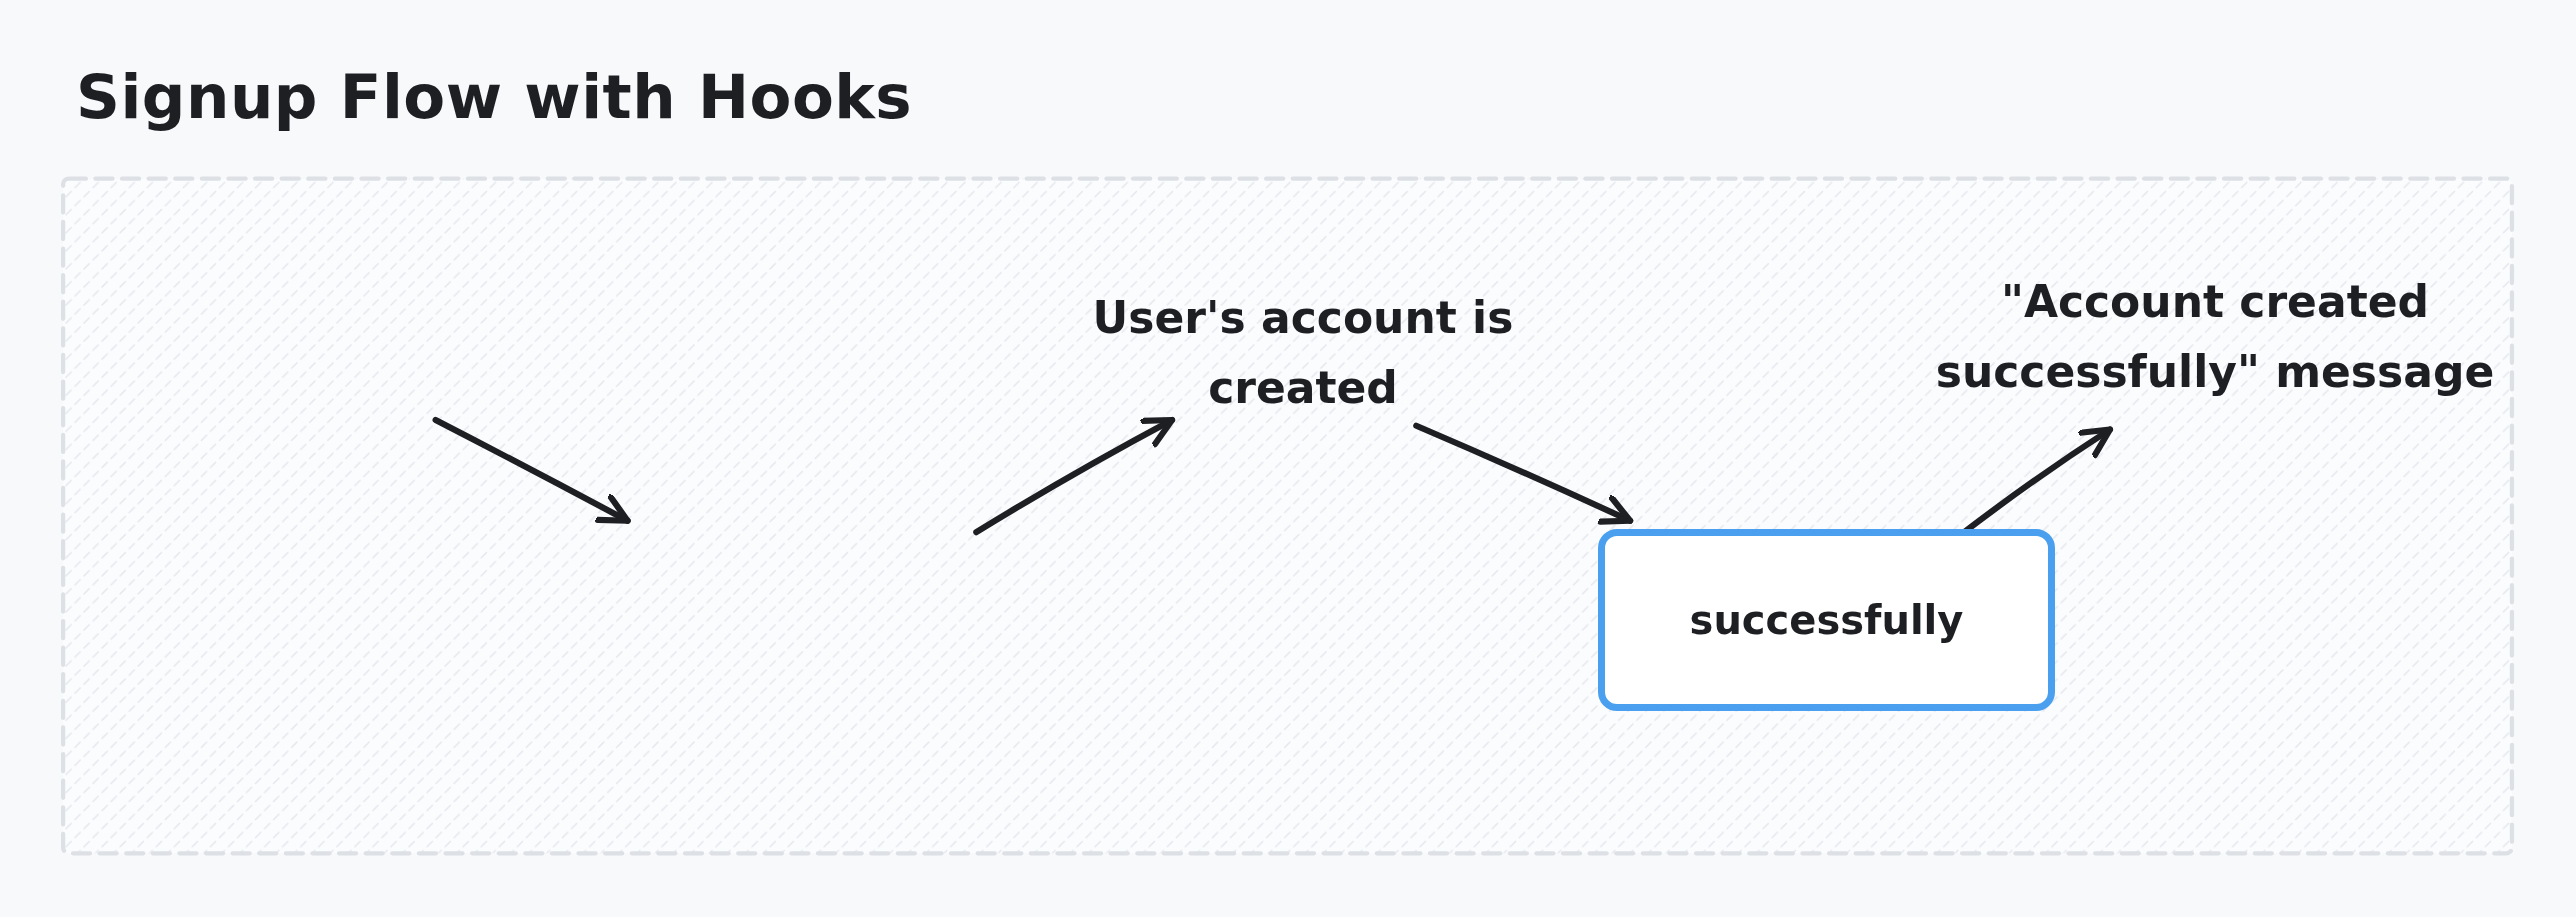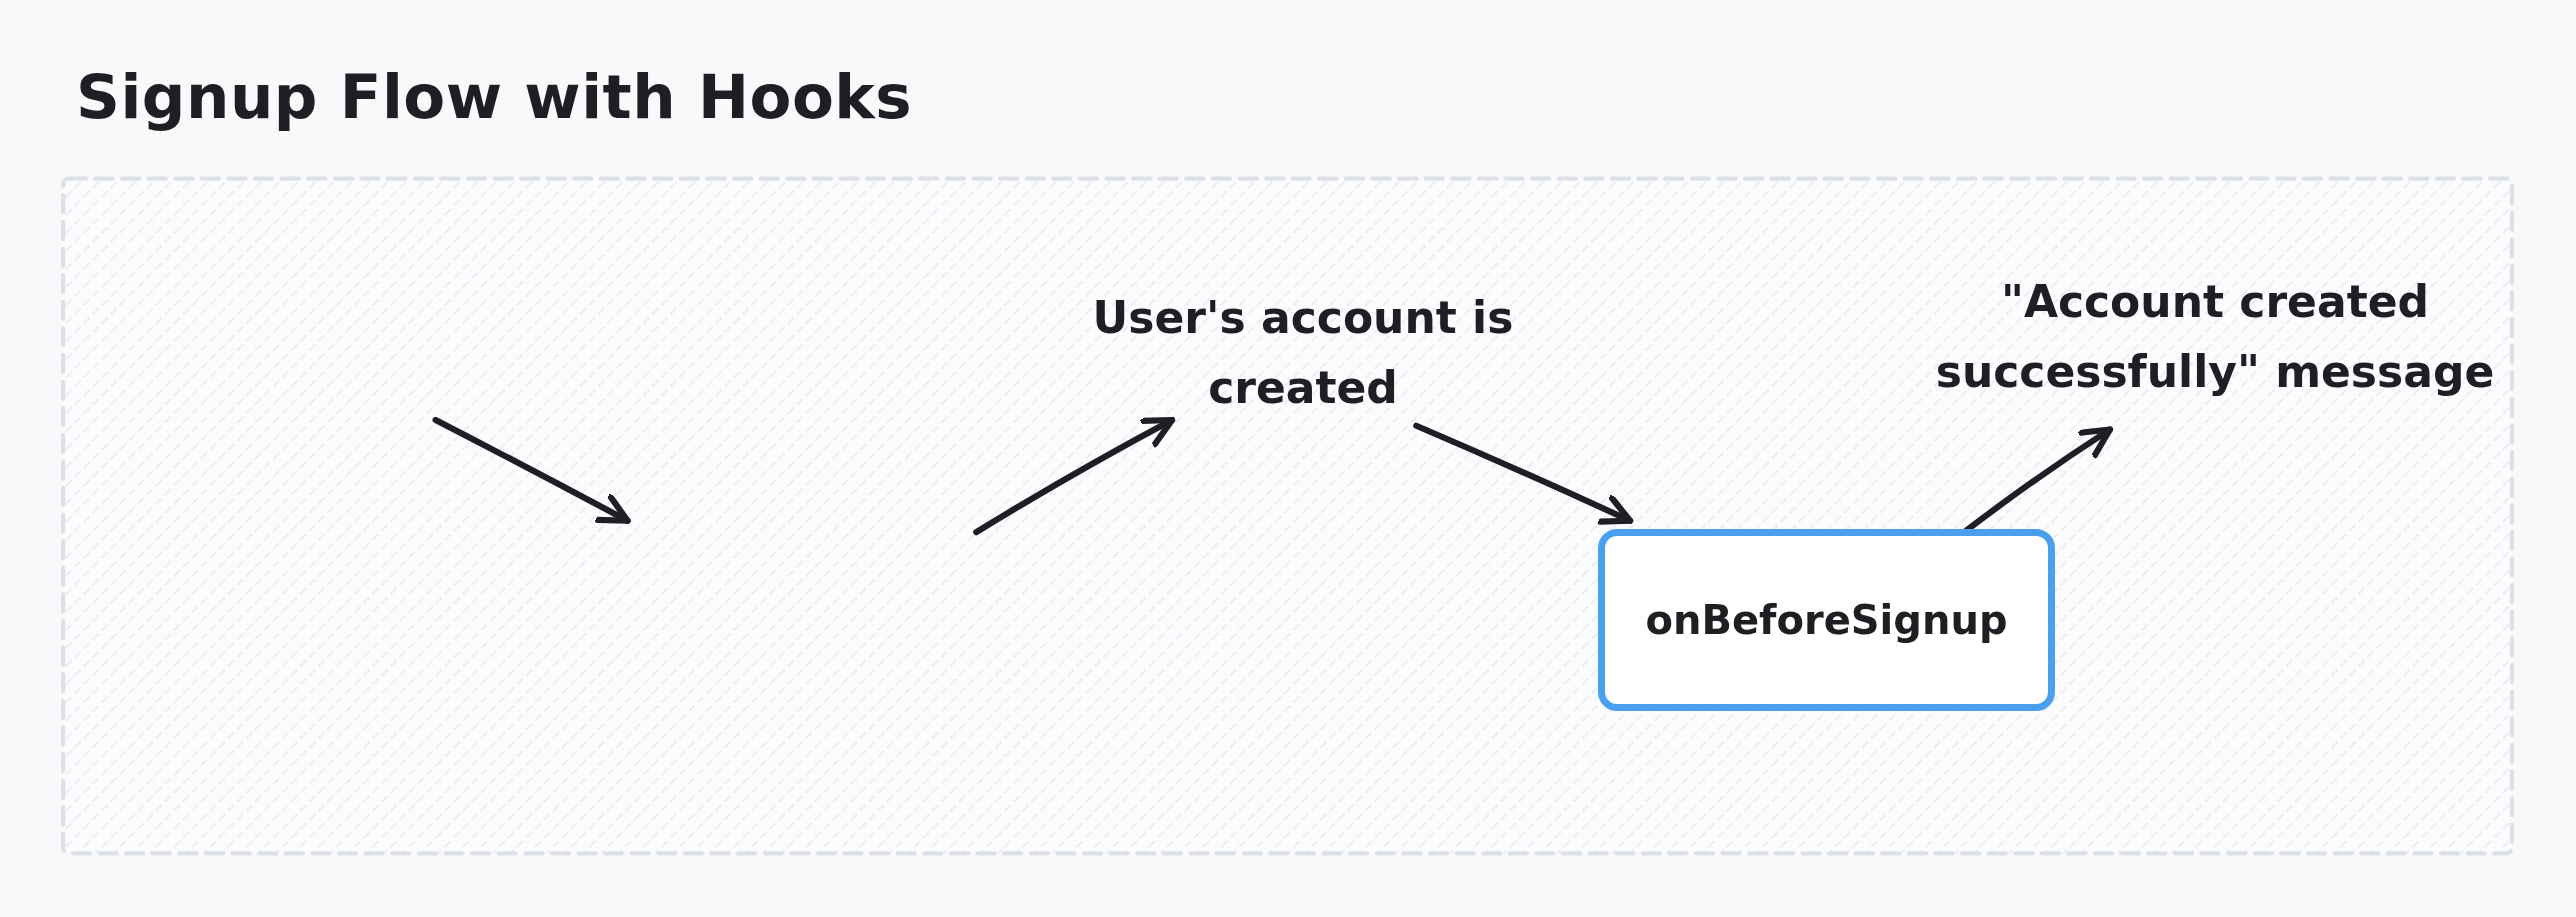--- a/index.html
+++ b/index.html
@@ -73,17 +73,17 @@
     <path class="arrow" d="M1490 448 Q1600 495 1715 548" marker-end="url(#arrowhead)"></path>
     <path class="arrow" d="M2060 565 Q2138 505 2220 452" marker-end="url(#arrowhead)"></path>
   </svg>
 
   <div class="note note-2">User's account is
 created</div>
   <div class="note note-3">"Account created
 successfully" message</div>
 
   <div class="node node-2">
-    <span>onBeforeSignup</span>
+    <span>successfully</span>
   </div>
 
 </div>
 
 
 </body></html>

